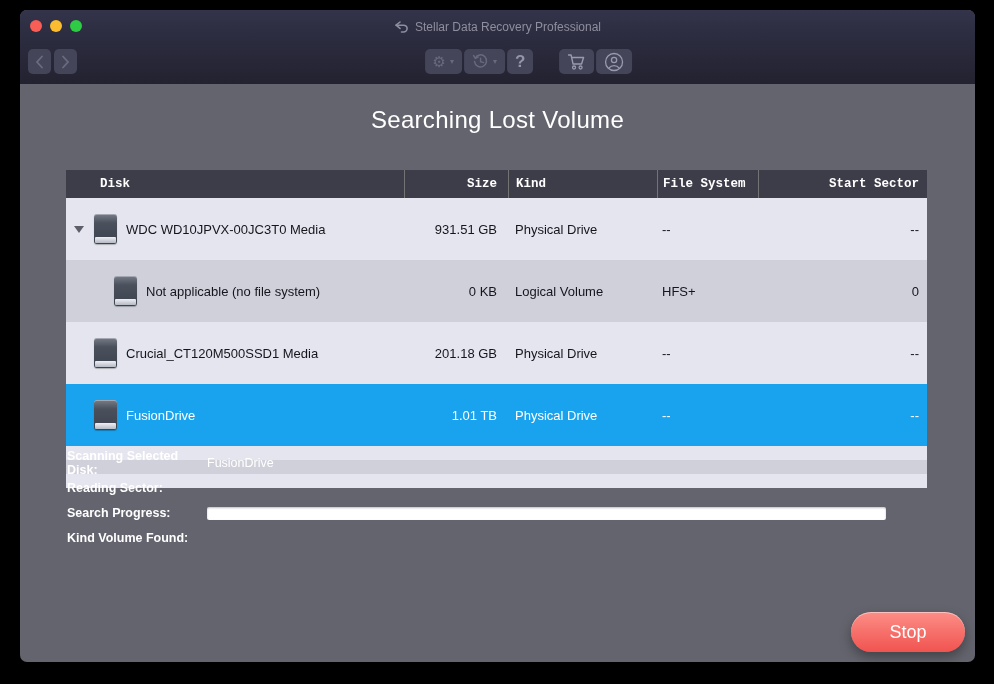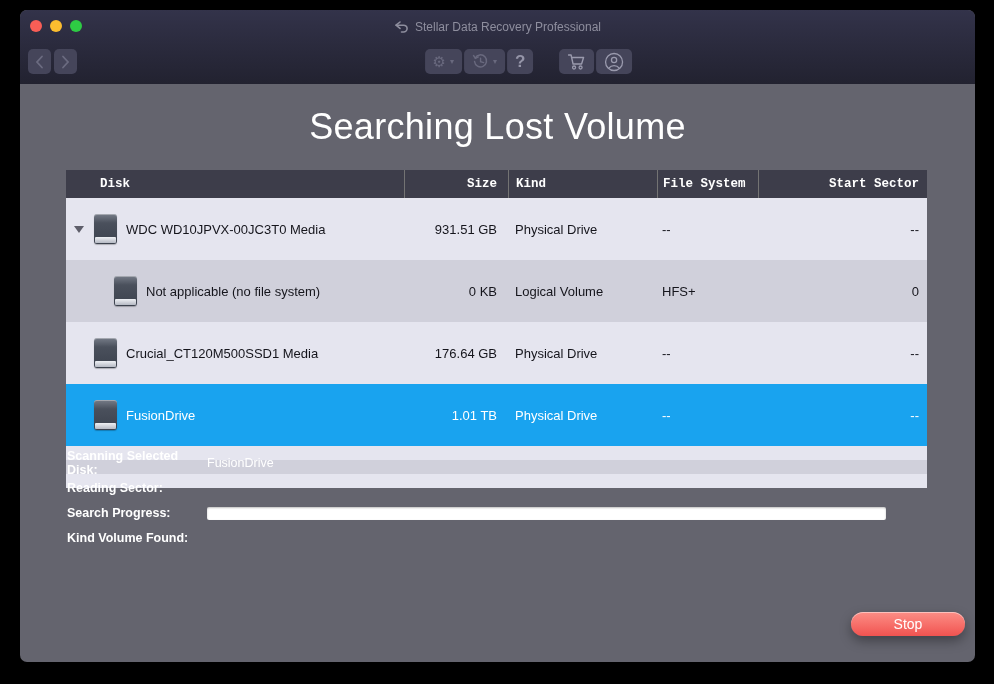--- a/index.html
+++ b/index.html
@@ -42,21 +42,21 @@
     color:#9595a8; font-size:16px;
   }
   .tb-btn.dim { color:#69697e; }
   .tb-btn .caret { font-size:8px; margin-left:4px; color:#69697e; }
   .tb-gap { width:24px; }
   .glyph-gear { font-size:15px; line-height:1; }
   .help-q { font-size:17px; font-weight:bold; }
   
   .heading {
     position:absolute; top:96px; left:0; right:0; text-align:center;
-    color:#fff; font-size:36px; font-weight:500; letter-spacing:.3px;
+    color:#fff; font-size:24px; font-weight:500; letter-spacing:.3px;
   }
   
   .disk-table { position:absolute; left:46px; top:160px; width:861px; }
   .thead { display:flex; height:28px; background:#3d3d4a; align-items:stretch;
            color:#fff; font-size:12.5px; font-weight:bold; }
   .th { display:flex; align-items:center; box-sizing:border-box;font-family:Liberation Mono, monospace; }
   .th + .th { border-left:1px solid #737373; }
   .col-disk { width:338px; } .col-size { width:104px; } .col-kind { width:149px; }
   .col-fs   { width:101px; } .col-start { width:169px; }
   .th.col-disk { padding-left:34px; }
@@ -100,22 +100,22 @@
   .status-line { display:flex; align-items:center; height:14px; margin-bottom:11px; }
   .status-label { width:140px; font-weight:bold; flex:0 0 auto; }
   .status-value { font-weight:normal; }
   .progress-track {
     width:679px; height:13px; background:#fff; border-radius:2px;
     box-shadow:inset 0 1px 2px rgba(0,0,0,.25); overflow:hidden;
   }
   .progress-fill { height:100%; background:#19a3ef; width:0%; }
   
   .stop-btn {
-    position:absolute; left:831px; top:602px; width:114px; height:24px;
-    border:none; border-radius:21px; color:#fff; font-size:14px;
+    position:absolute; left:831px; top:602px; width:114px; height:40px;
+    border:none; border-radius:21px; color:#fff; font-size:18px;
     font-family:"Liberation Sans",sans-serif;
     box-shadow:0 5px 12px rgba(0,0,0,.35), inset 0 1px 0 rgba(255,255,255,.45);
     display:flex; align-items:center; justify-content:center; cursor:pointer;
   }
   svg { display:block; }
 </style>
 </head>
 <body>
 
 <div class="window">
@@ -224,21 +224,21 @@
       <div class="cell c-fs">HFS+</div>
       <div class="cell c-start">0</div>
     </div>
 
     <div class="row alt0">
       <div class="cell c-disk">
         <div class="disclosure hidden"></div>
         <div class="drive-icon"></div>
         <span class="disk-name">Crucial_CT120M500SSD1 Media</span>
       </div>
-      <div class="cell c-size">176.64 GB</div>
+      <div class="cell c-size">201.18 GB</div>
       <div class="cell c-kind">Physical Drive</div>
       <div class="cell c-fs">--</div>
       <div class="cell c-start">--</div>
     </div>
 
     <div class="row selected" style="background-color: rgb(25, 163, 239);">
       <div class="cell c-disk">
         <div class="disclosure hidden"></div>
         <div class="drive-icon"></div>
         <span class="disk-name">FusionDrive</span>

